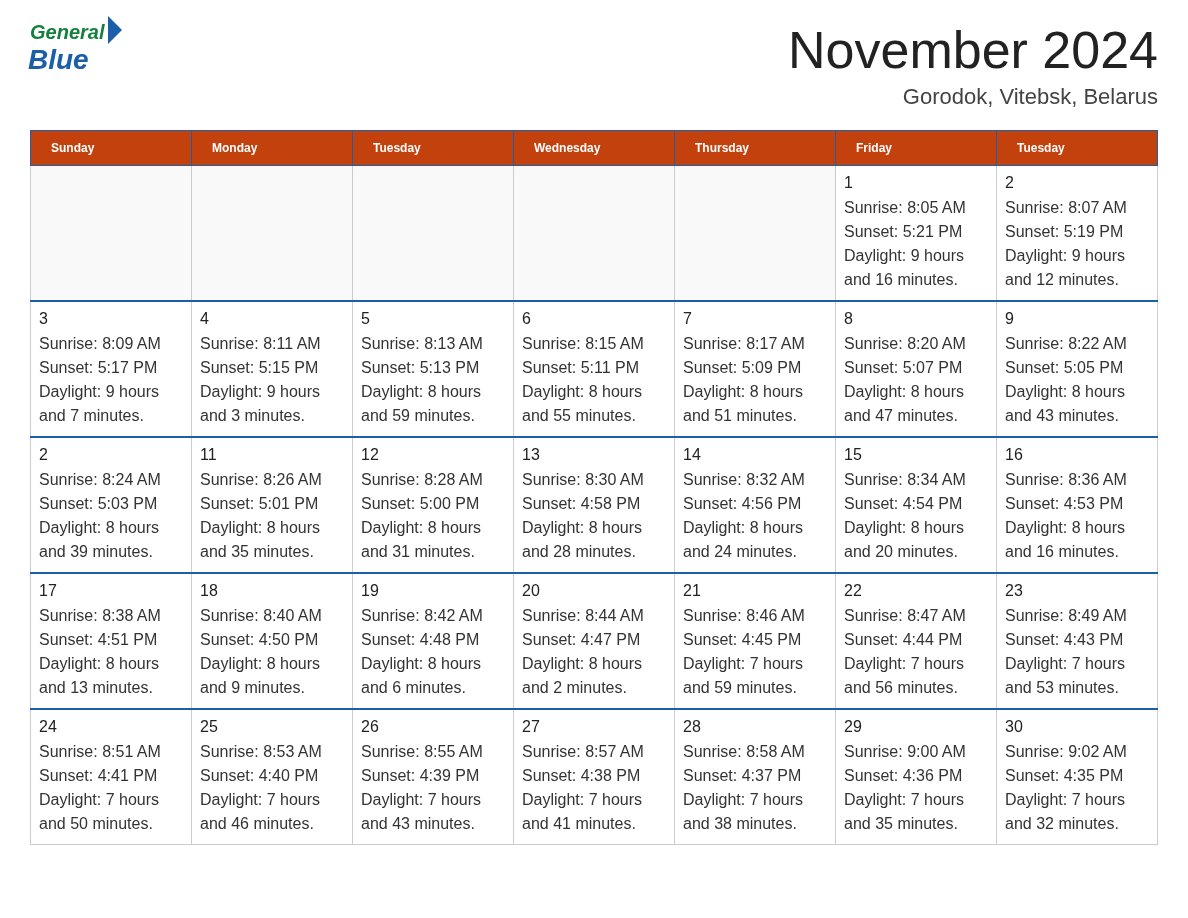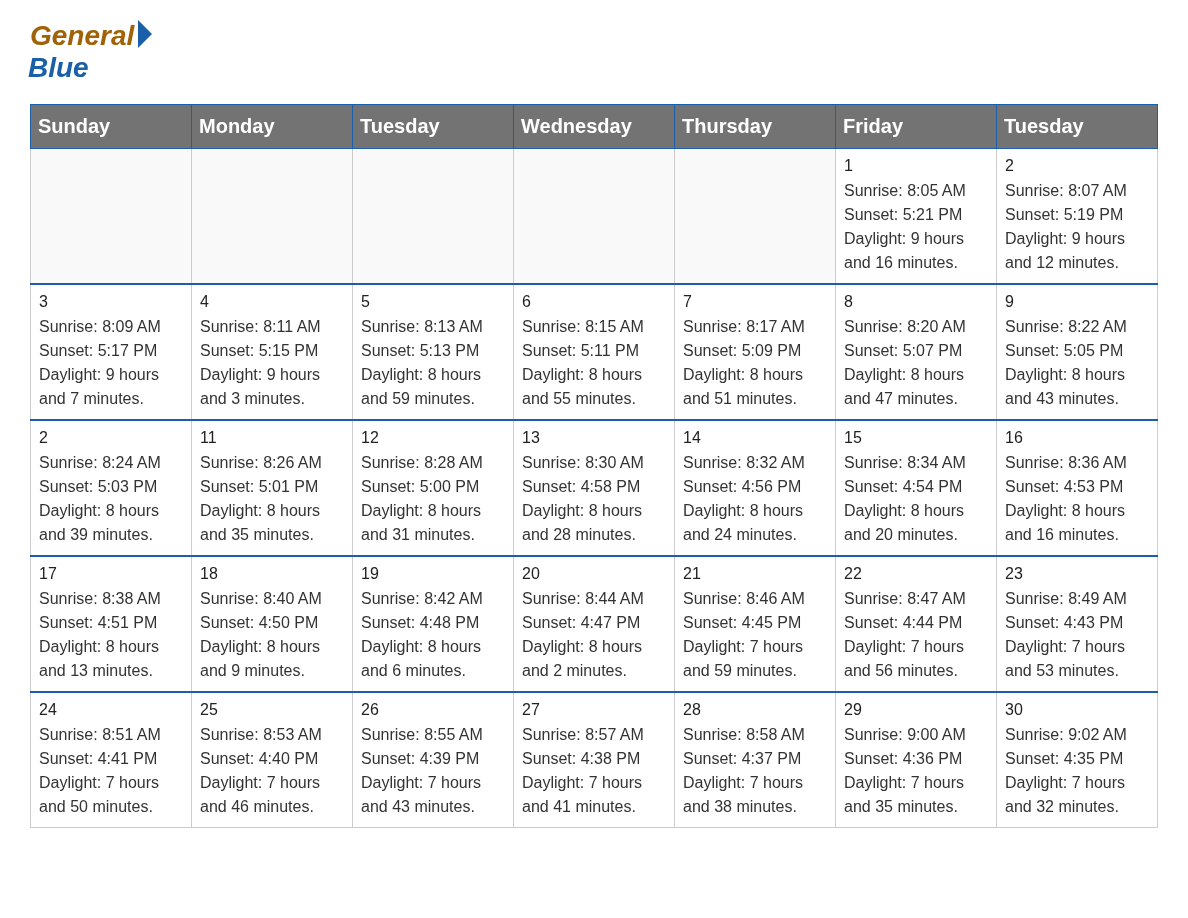--- a/index.html
+++ b/index.html
@@ -18,23 +18,23 @@
     .logo {
       display: flex;
       flex-direction: column;
       align-items: flex-start;
     }
     .logo-top {
       display: flex;
       align-items: center;
     }
     .logo-general {
-      font-size: 28px;
+      font-size: 20px;
       font-weight: bold;
-      color: #a16207;
+      color: #15803d;
       font-style: italic;
     }
     .logo-triangle {
       width: 0;
       height: 0;
       border-left: 14px solid #1a5fa8;
       border-top: 14px solid transparent;
       border-bottom: 14px solid transparent;
       margin-left: 4px;
       margin-top: -4px;
@@ -58,25 +58,25 @@
       font-size: 22px;
       color: #444;
       margin-top: 4px;
     }
     .calendar {
       width: 100%;
       border-collapse: collapse;
       border: 1px solid #ccc;
     }
     .calendar th {
-      background-color: #737373;
+      background-color: #c2410c;
       color: #fff;
-      padding: 10px 7px;
+      padding: 10px 20px;
       text-align: left;
-      font-size: 20px;
+      font-size: 12px;
       border: 1px solid #1a5fa8;
     }
     .calendar td {
       vertical-align: top;
       padding: 8px;
       border: 1px solid #ccc;
       width: calc(100% / 7);
       min-height: 100px;
     }
     .calendar tr:not(:first-child) td {
@@ -101,20 +101,24 @@
 </head>
 <body>
 
 <div class="header">
   <div class="logo">
     <div class="logo-top">
       <span class="logo-general">General</span>
       <div class="logo-triangle"></div>
     </div>
     <span class="logo-blue">Blue</span>
+  </div>
+  <div class="title-area">
+    <div class="month-title">November 2024</div>
+    <div class="location">Gorodok, Vitebsk, Belarus</div>
   </div>
 </div>
 
 <table class="calendar">
   <thead>
     <tr>
     <th>Sunday</th>
         <th>Monday</th>
         <th>Tuesday</th>
         <th>Wednesday</th>

